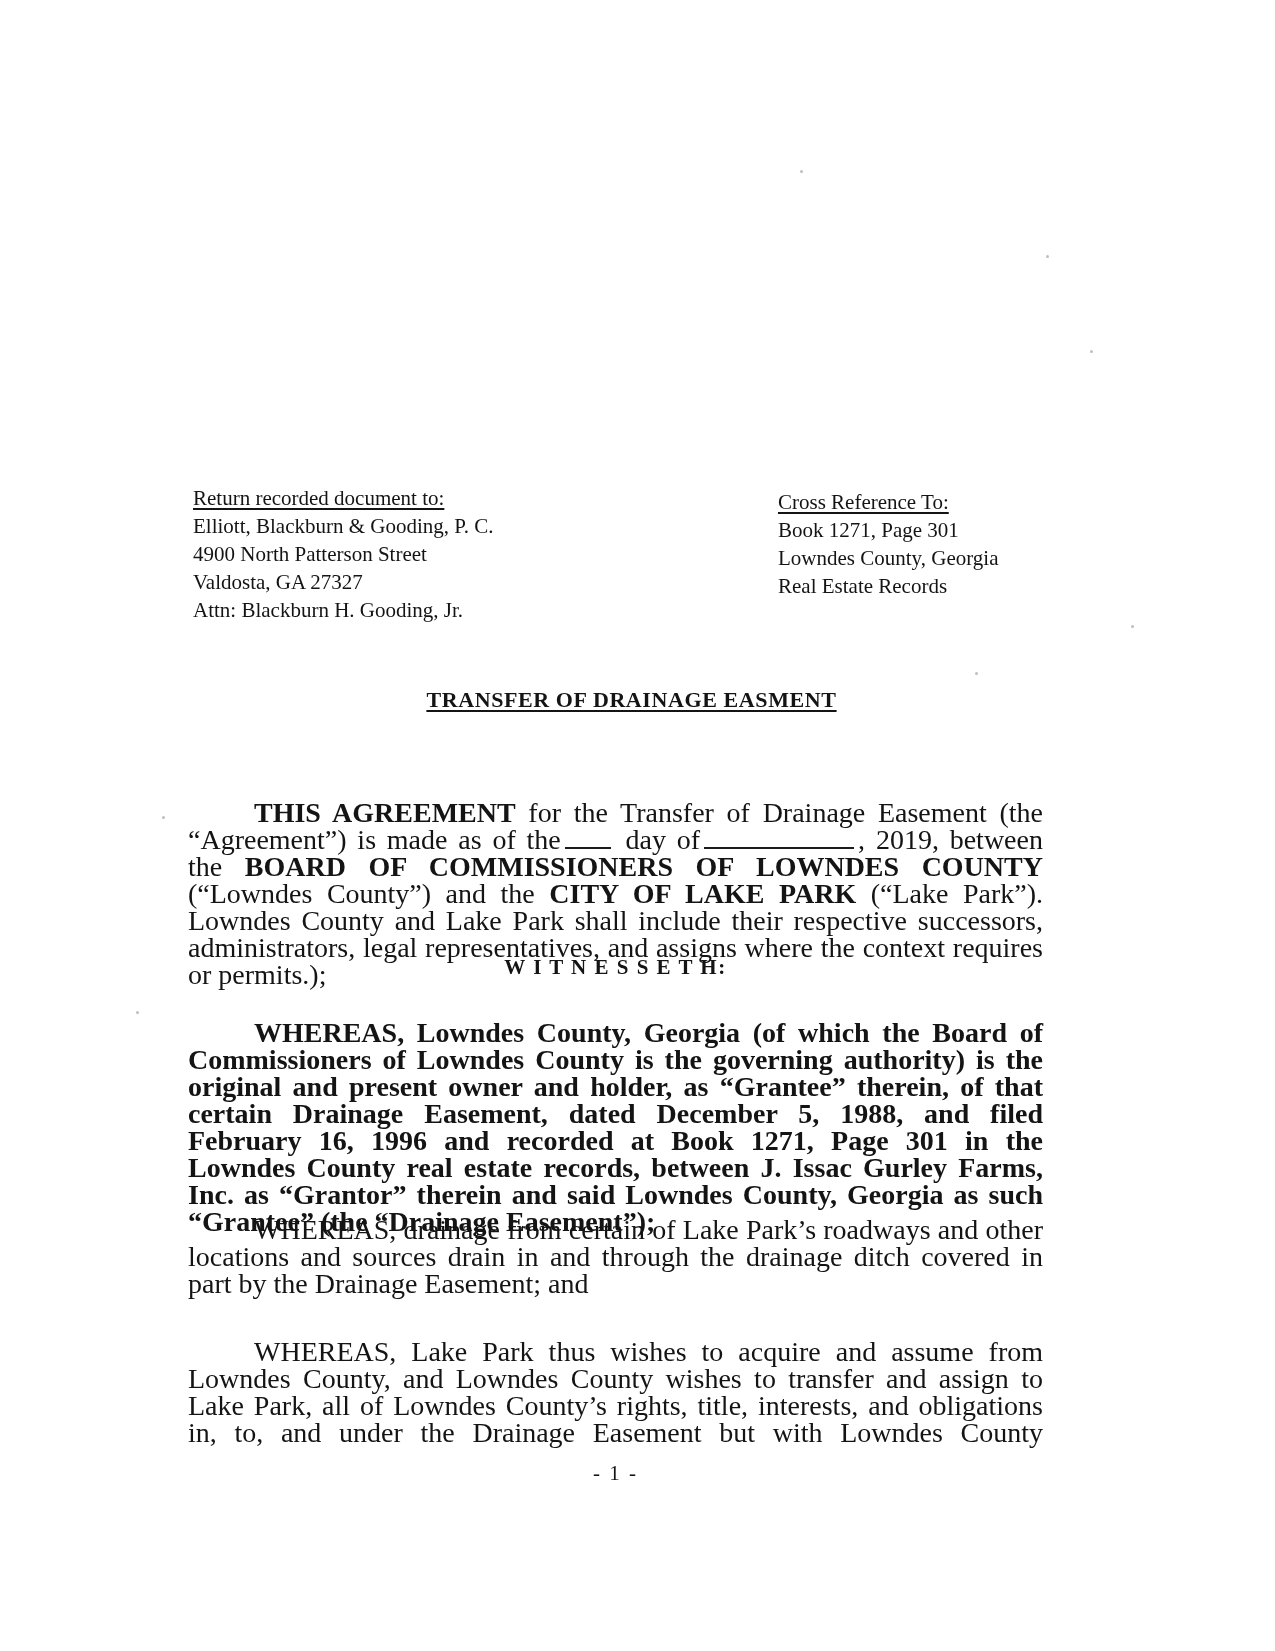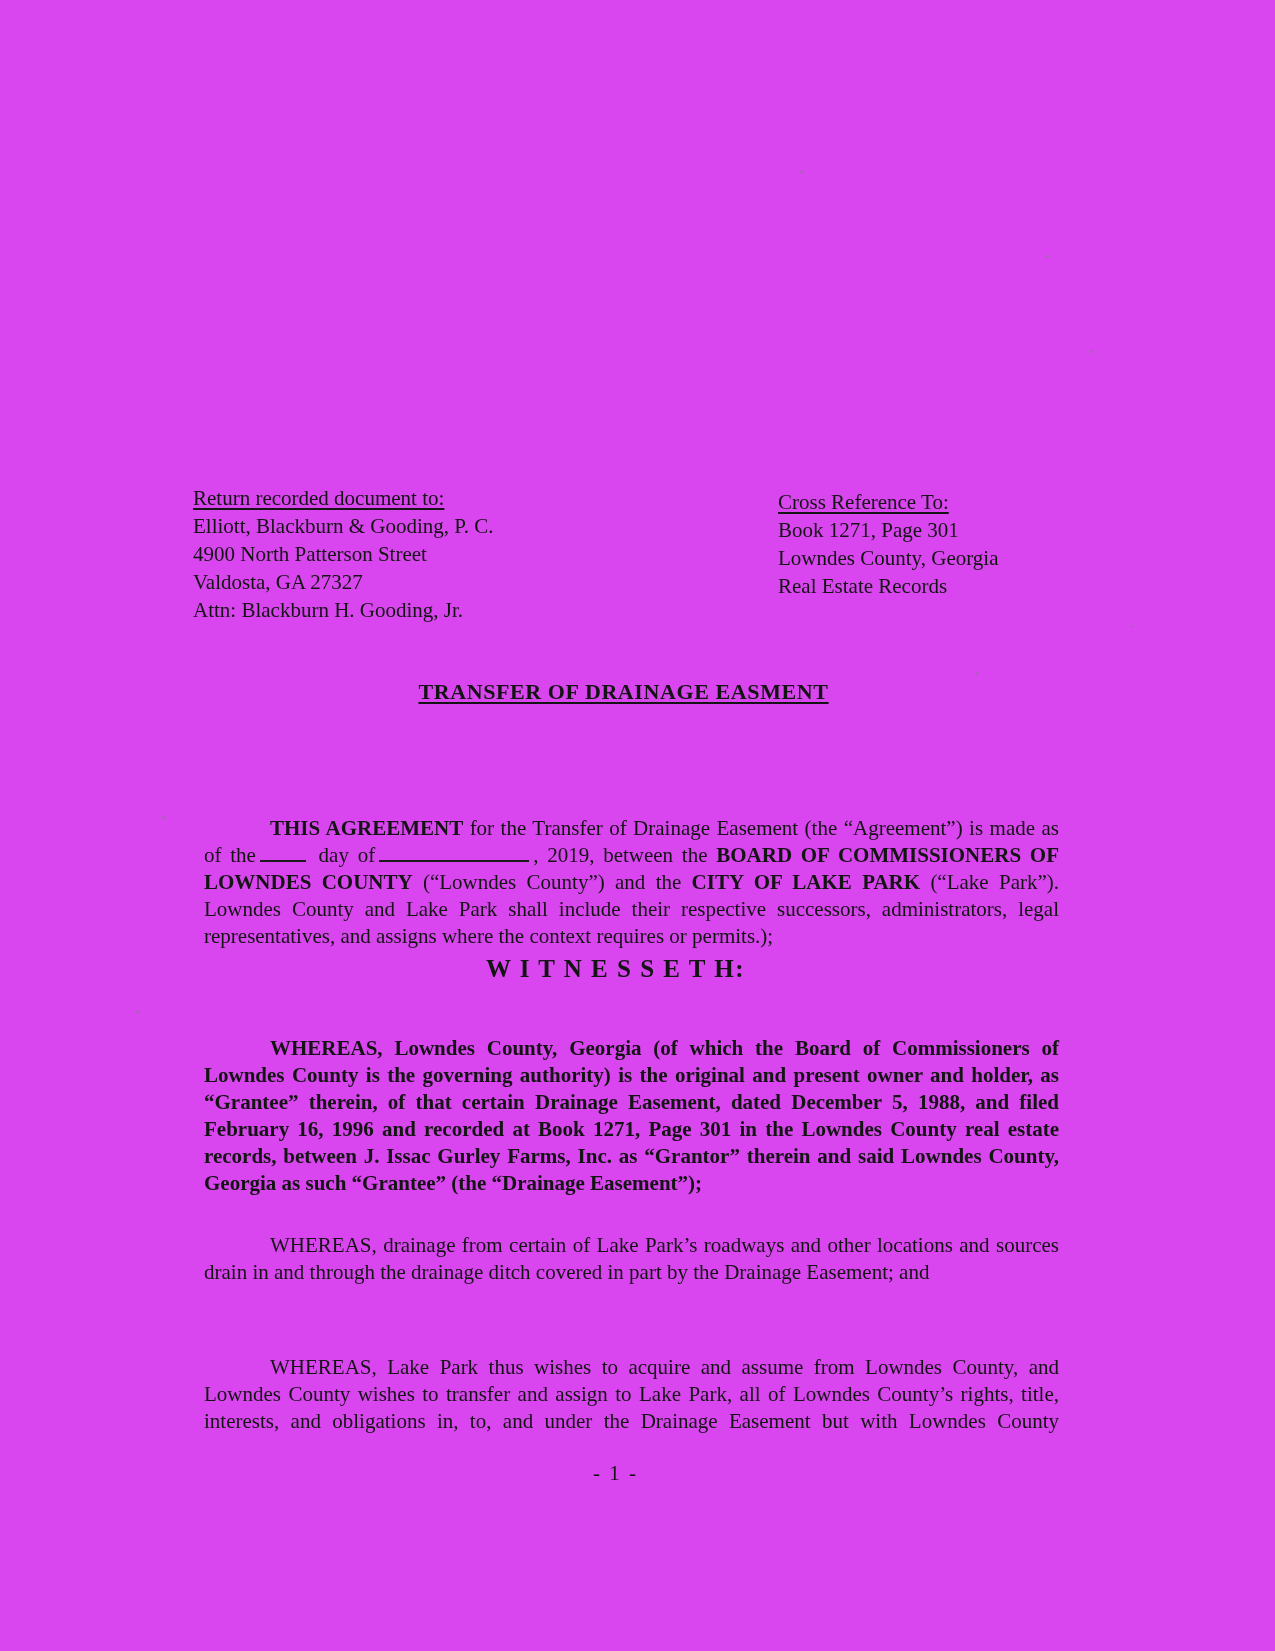--- a/index.html
+++ b/index.html
@@ -4,21 +4,21 @@
 <style>
   html, body {
     margin: 0;
     padding: 0;
     background: #e8e8e8;
   }
   .page {
     position: relative;
     width: 1275px;
     height: 1651px;
-    background: #d946ef;
+    background: #ffffff;
     margin: 0 auto;
     overflow: hidden;
     font-family: "Liberation Serif", "DejaVu Serif", serif;
     color: #141414;
   }
   .u { text-decoration: underline; text-underline-offset: 3px; }
   .b { font-weight: bold; }
 
   .hdr-left {
     position: absolute;
@@ -35,57 +35,57 @@
     font-size: 21px;
     line-height: 28px;
     white-space: nowrap;
   }
 
   .doc-title {
     position: absolute;
     left: 188px;
     width: 855px;
     top: 671px;
-    margin: 8px;
+    margin: 16px;
     text-align: center;
     font-size: 22px;
     font-weight: bold;
     letter-spacing: 0.6px;
     text-decoration: underline;
     text-underline-offset: 3px;
   }
 
   .jurisdiction {
     position: absolute;
     left: 190px;
     top: 727px;
     font-size: 21px;
     line-height: 28px;
   }
 
   p.bodypar {
     position: absolute;
     left: 188px;
     width: 855px;
-    margin: 16px;
-    font-size: 21px;
+    margin: 0;
+    font-size: 28px;
     line-height: 27px;
     text-align: justify;
     text-indent: 66px;
   }
   .p-intro { top: 799px; }
 
   .witnesseth {
     position: absolute;
     left: 188px;
     width: 855px;
     top: 955px;
     margin: 0;
     text-align: center;
-    font-size: 25px;
+    font-size: 21px;
     font-weight: bold;
     letter-spacing: 1.5px;
   }
 
   .p-w1 { top: 1019px; font-weight: bold; }
   .p-w2 { top: 1201px; }
   .p-w3 { top: 1216px; }
   .p-w4 { top: 1338px; text-align-last: justify; }
 
   .footer {

